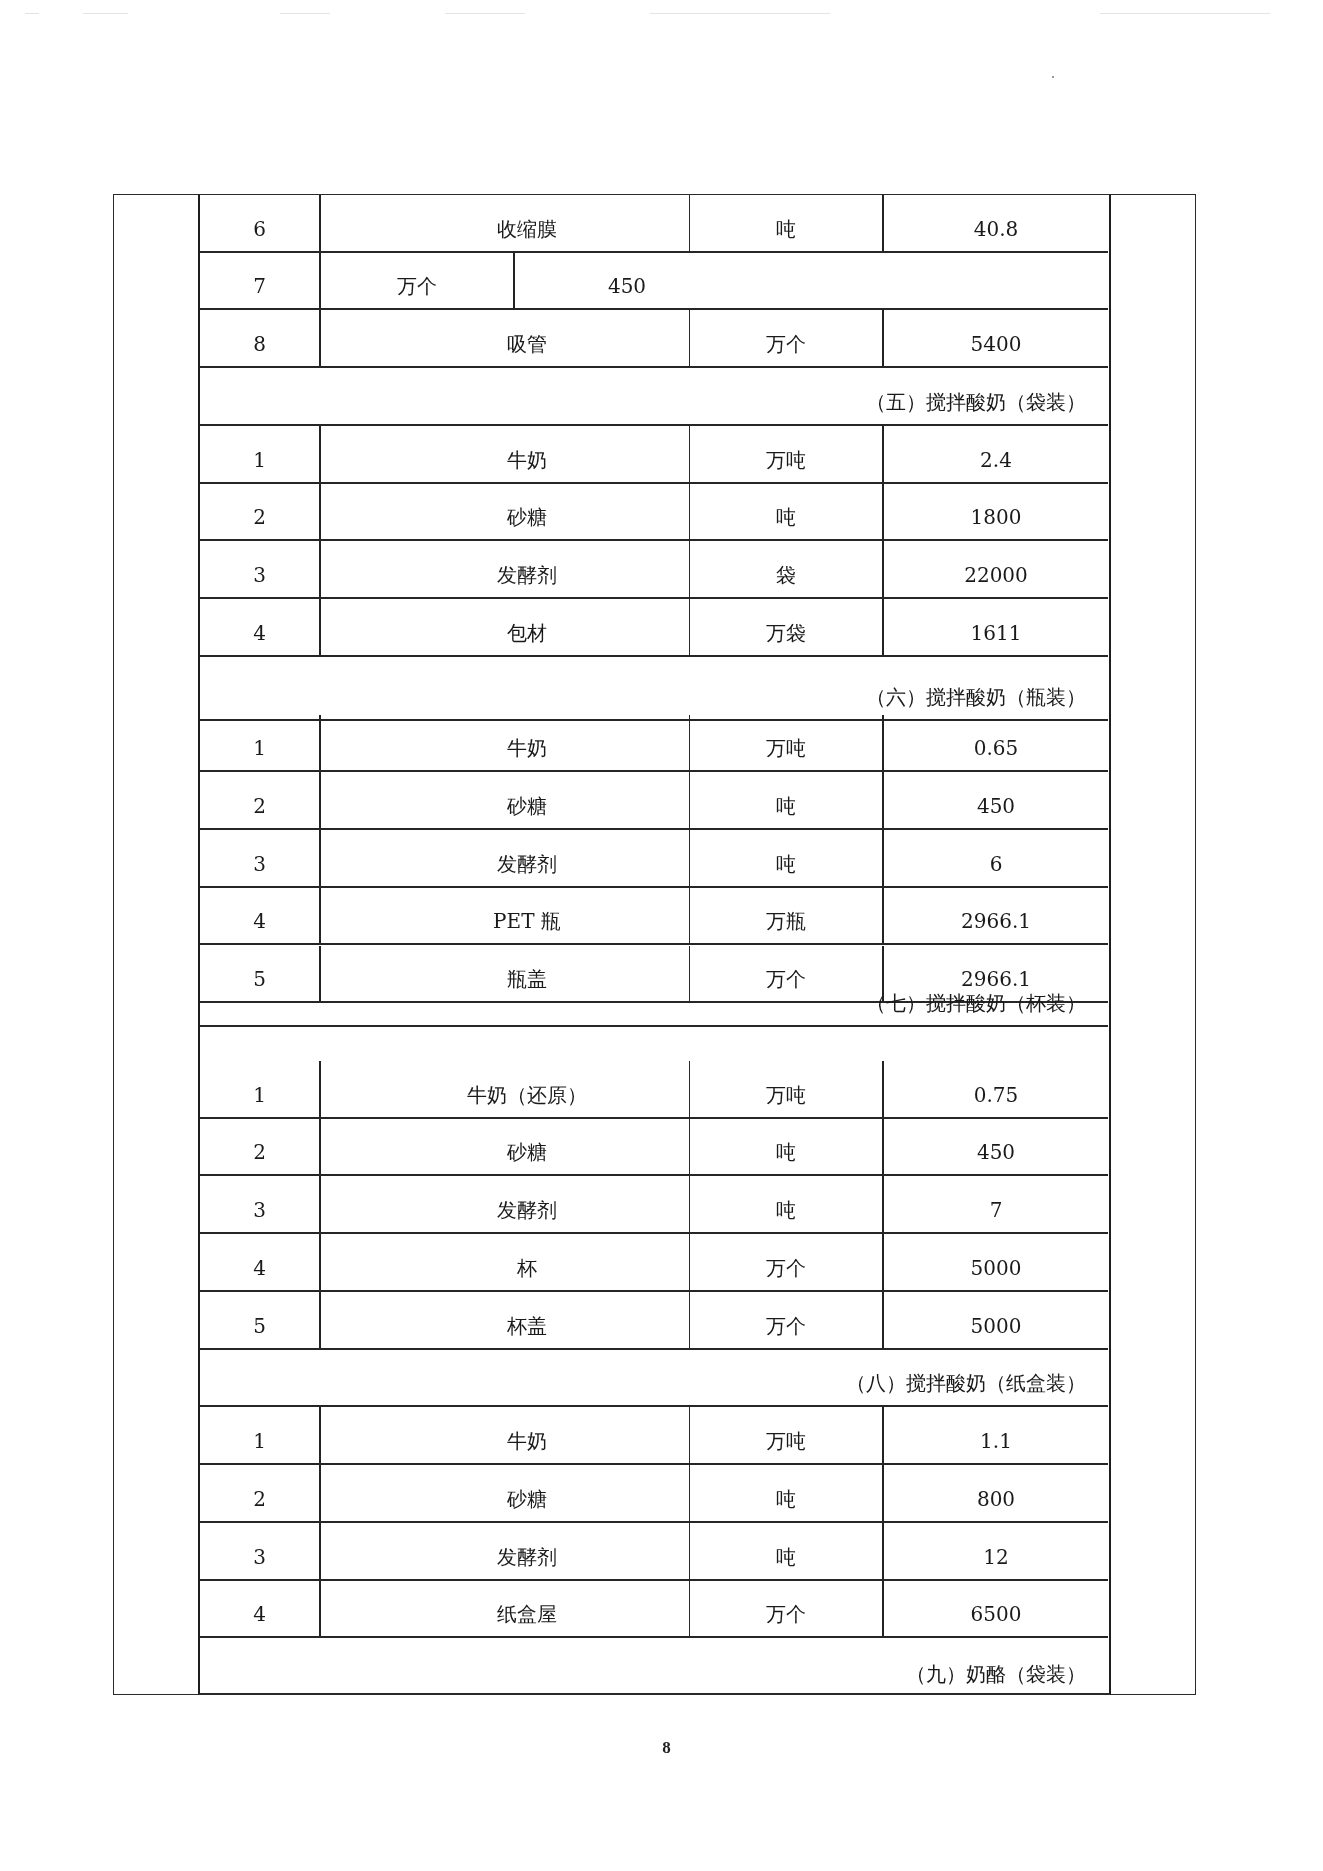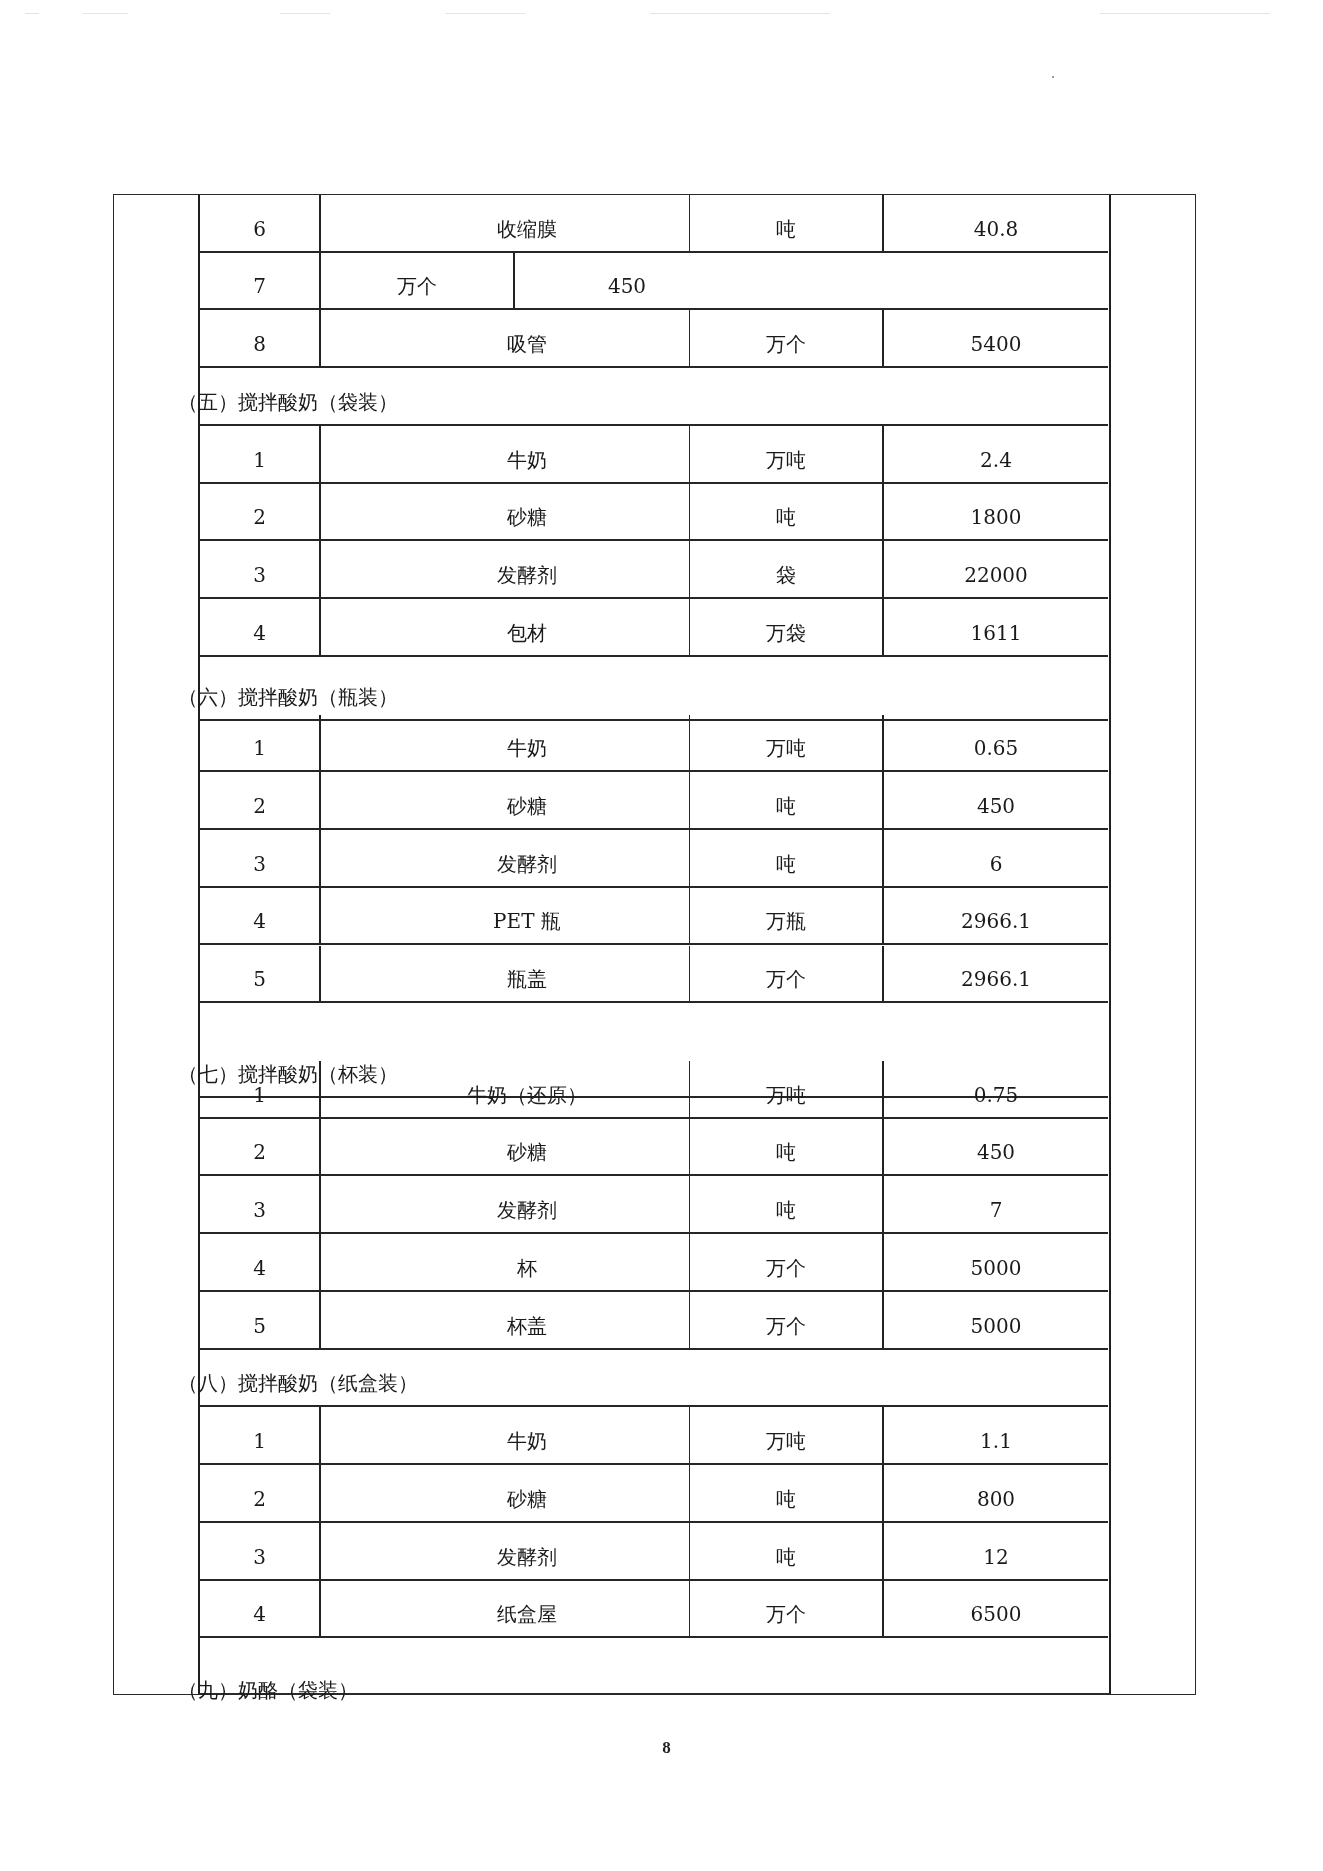--- a/index.html
+++ b/index.html
@@ -19,35 +19,35 @@
     width: 913px; height: 1501px;
     border-left: 2.5px solid #1e1e1e; border-right: 2.5px solid #1e1e1e;
     border-top: 1.5px solid #2a2a2a; border-bottom: 2px solid #2a2a2a;
     box-sizing: border-box;
   }
   .row {
     position: absolute; left: 0; width: 908px; height: 57.73px;
     box-sizing: border-box; border-bottom: 2px solid #262626;
     display: flex;
   }
-  .row:last-child { border-bottom: none; margin-top: 16px; }
+  .row:last-child { border-bottom: none; }
   .cell {
     box-sizing: border-box; height: 100%;
     display: flex; align-items: flex-end; justify-content: center;
     padding-bottom: 11px;
     font-size: 20px; line-height: 22px; white-space: nowrap;
   }
   .c-idx  { width: 121px; border-right: 2px solid #222; }
   .c-name { width: 369px; border-right: 1.5px solid #2a2a2a; padding-left: 44px; }
   .c-unit { width: 194px; border-right: 2px solid #222; }
   .c-val  { width: 224px; }
   .section {
     justify-content: flex-start; padding-left: 0;
   }
-  .section .cell { width: 908px; padding-left: 0; justify-content: flex-start; }
+  .section .cell { width: 908px; padding-left: 0; justify-content: flex-end; }
   .section .cell span { position: relative; left: -22px; }
 
   .page-number {
     position: absolute; top: 1738px; left: 0; width: 1323px;
     text-align: center; font-size: 17px; font-weight: bold;
     font-family: "Liberation Serif", "DejaVu Serif", serif; color: #222;
     padding-left: 10px; box-sizing: border-box;
   }
 </style>
 </head>
@@ -139,21 +139,21 @@
         <div class="cell c-name">PET 瓶</div>
         <div class="cell c-unit">万瓶</div>
         <div class="cell c-val">2966.1</div>
       </div>
       <div class="row" style="top: 750.5px; height: 57.7308px;">
         <div class="cell c-idx">5</div>
         <div class="cell c-name">瓶盖</div>
         <div class="cell c-unit">万个</div>
         <div class="cell c-val">2966.1</div>
       </div>
-      <div class="row section" style="top: 845px; height: 57.7308px;">
+      <div class="row section" style="top: 774px; height: 57.7308px;">
         <div class="cell">
           <span>（七）搅拌酸奶（杯装）</span>
         </div>
       </div>
       <div class="row" style="top: 865.962px; height: 57.7308px;">
         <div class="cell c-idx">1</div>
         <div class="cell c-name">牛奶（还原）</div>
         <div class="cell c-unit">万吨</div>
         <div class="cell c-val">0.75</div>
       </div>

